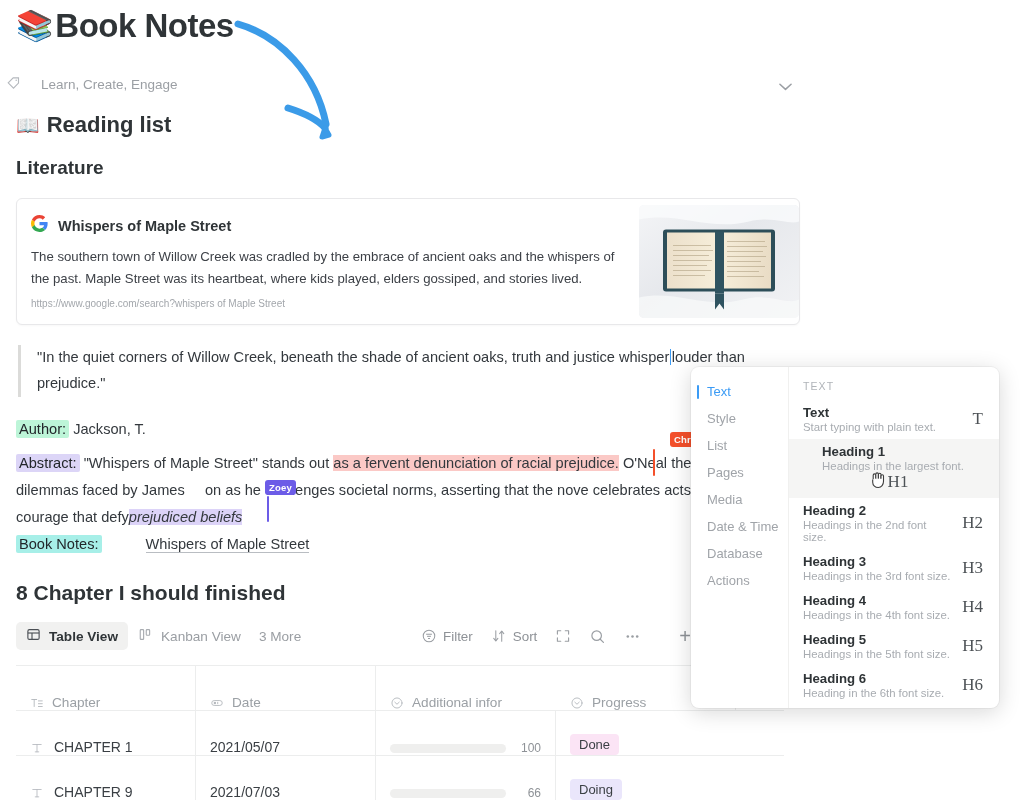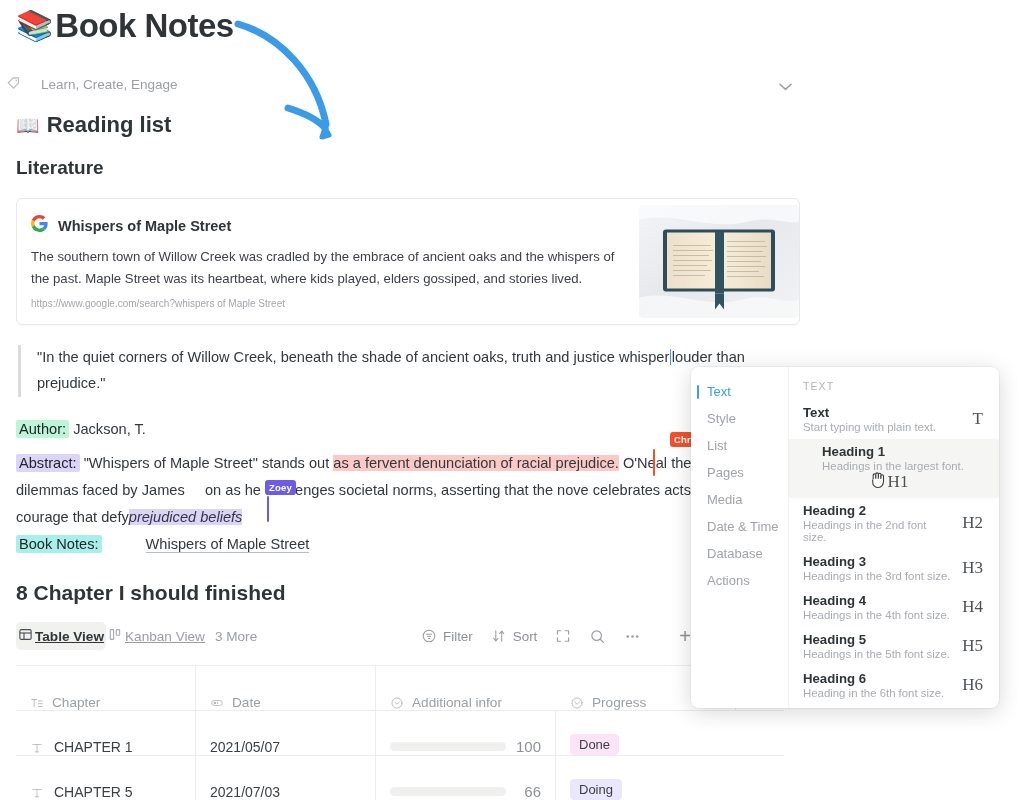--- a/index.html
+++ b/index.html
@@ -128,23 +128,23 @@
     position: absolute; left: 16px; top: 581px;
     font-size: 21px; font-weight: bold; color: #2f3437;
   }
 
   .db-toolbar {
     position: absolute; left: 16px; top: 620px;
     width: 700px; height: 32px;
     display: flex; align-items: center;
   }
   .view-tab {
-    display: flex; align-items: center; gap: 2px;
-    font-size: 13.6px; color: #9a9ea3; padding: 5px 2px;
-    border-radius: 5px; cursor: pointer; white-space: nowrap; text-decoration: underline;
+    display: flex; align-items: center; gap: 8px;
+    font-size: 13.6px; color: #9a9ea3; padding: 5px 10px;
+    border-radius: 5px; cursor: pointer; white-space: nowrap;
   }
   .view-tab.active { background: #f1f1f0; color: #2f3437; font-weight: bold; }
   .view-more { font-size: 13.6px; color: #9a9ea3; padding: 5px 8px; cursor: pointer; }
 
   .toolbar-right {
     position: absolute; left: 415px; top: 620px;
     display: flex; align-items: center; gap: 6px; height: 32px;
   }
   .tb-item {
     display: flex; align-items: center; gap: 6px;
@@ -176,21 +176,21 @@
   .db-head .db-cell svg { flex: none; }
 
   .cell-icon { color: #b4b8bd; display: flex; align-items: center; }
   .chapter-cell { gap: 10px; }
 
   .prog-wrap { display: flex; align-items: center; gap: 9px; width: 100%; }
   .prog-track {
     flex: 1; height: 9px; border-radius: 5px; background: #efefee; overflow: hidden;
   }
   .prog-fill { height: 100%; border-radius: 5px; }
-  .prog-val { font-size: 15px; color: #8e9297; width: 26px; text-align: right; }
+  .prog-val { font-size: 12px; color: #8e9297; width: 26px; text-align: right; }
 
   .pill {
     font-size: 13px; padding: 3px 9px; border-radius: 4px;
   }
 
   
   .cmd-popup {
     position: absolute; left: 691px; top: 367px;
     width: 308px; height: 341px;
     background: #fff; border-radius: 8px;
@@ -507,21 +507,21 @@
 
     <div class="db-row">
       <div class="db-cell c0 chapter-cell">
         <span class="cell-icon">
           <svg width="14" height="14" viewBox="0 0 20 20" fill="none" stroke="#b4b8bd" stroke-width="1.2" stroke-linecap="round">
             <path d="M4 5 H16"></path>
               <path d="M10 5 V15.5"></path>
               <path d="M7.5 15.5 H12.5"></path>
           </svg>
         </span>
-        <span>CHAPTER 5</span>
+        <span>CHAPTER 9</span>
       </div>
       <div class="db-cell c1">2021/07/03</div>
       <div class="db-cell c2">
         <span class="prog-wrap">
           <span class="prog-track">
             <span class="prog-fill" id="pf1" style="width: 66%; background: rgb(36, 118, 242);"></span>
           </span>
           <span class="prog-val">66</span>
         </span>
       </div>

